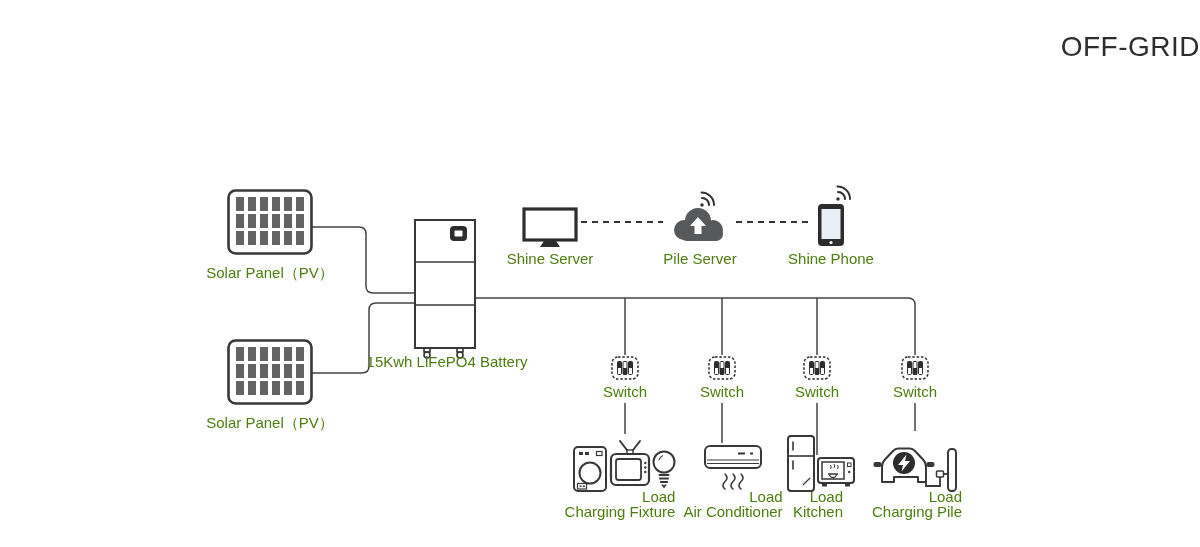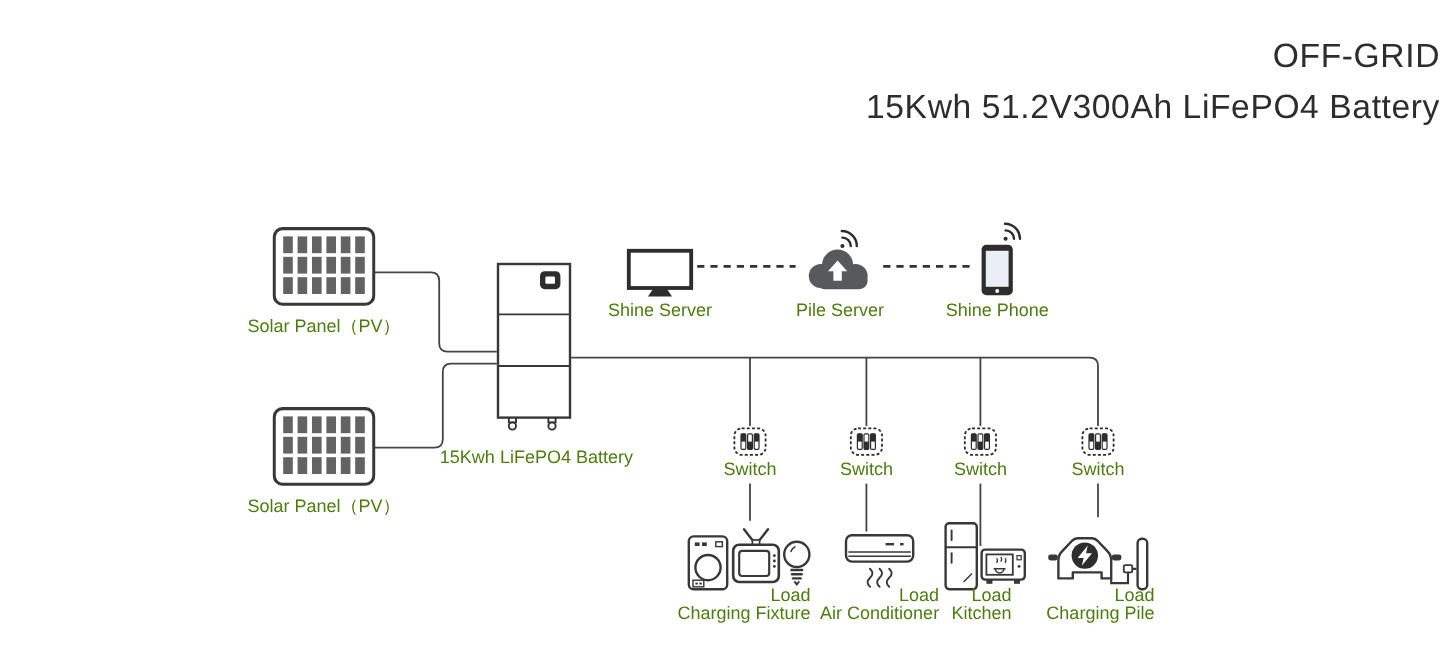--- a/index.html
+++ b/index.html
@@ -19,21 +19,20 @@
     font-size:15px;line-height:15px;color:#4d7c0f;white-space:nowrap;
   }
 </style>
 </head>
 <body>
 
 <div class="canvas">
 
   <div class="title">
     <div>OFF-GRID</div>
-    <div>15Kwh 51.2V300Ah LiFePO4 Battery</div>
   </div>
 
   <svg class="wires" width="1200" height="547" viewBox="0 0 1200 547">
     <g stroke="#444" stroke-width="1.5" fill="none">
       <path d="M312,227 H359 Q366,227 366,234 V286 Q366,293 373,293 H414"></path>
       <path d="M312,373 H362 Q369,373 369,366 V310 Q369,303 376,303 H414"></path>
       <path d="M476,298 H908 Q915,298 915,305 V355"></path>
       <path d="M625,298 V355"></path>
       <path d="M722,298 V355"></path>
       <path d="M817,298 V355"></path>
@@ -104,21 +103,21 @@
     <line x1="7" y1="91" x2="67" y2="91" stroke="#383838" stroke-width="1.6"></line>
     <rect x="42" y="12" width="17" height="15" rx="4" fill="#2d2d2d"></rect>
     <rect x="46.5" y="16.5" width="8" height="6" rx="1" fill="#fff"></rect>
     <g stroke="#333" stroke-width="1.6" fill="none">
       <path d="M16,134 v4 h6 v-4"></path>
       <circle cx="19" cy="141" r="3"></circle>
       <path d="M49,134 v4 h6 v-4"></path>
       <circle cx="52" cy="141" r="3"></circle>
     </g>
   </svg>
-  <div class="label" style="left:447px;top:374px">15Kwh LiFePO4 Battery</div>
+  <div class="label" style="left:447px;top:354px">15Kwh LiFePO4 Battery</div>
 
   <svg class="icon" style="left:521px;top:206px" width="58" height="42" viewBox="0 0 58 42">
     <rect x="3" y="3" width="52" height="31" fill="#fff" stroke="#2d2d2d" stroke-width="3.2"></rect>
     <polygon points="23,35 35,35 39,41 19,41" fill="#2d2d2d"></polygon>
   </svg>
   <div class="label" style="left:550px;top:251px">Shine Server</div>
 
   <svg class="icon" style="left:668px;top:204px" width="62" height="40" viewBox="0 0 62 40">
     <g fill="#58595b">
       <circle cx="16" cy="26" r="10"></circle>

